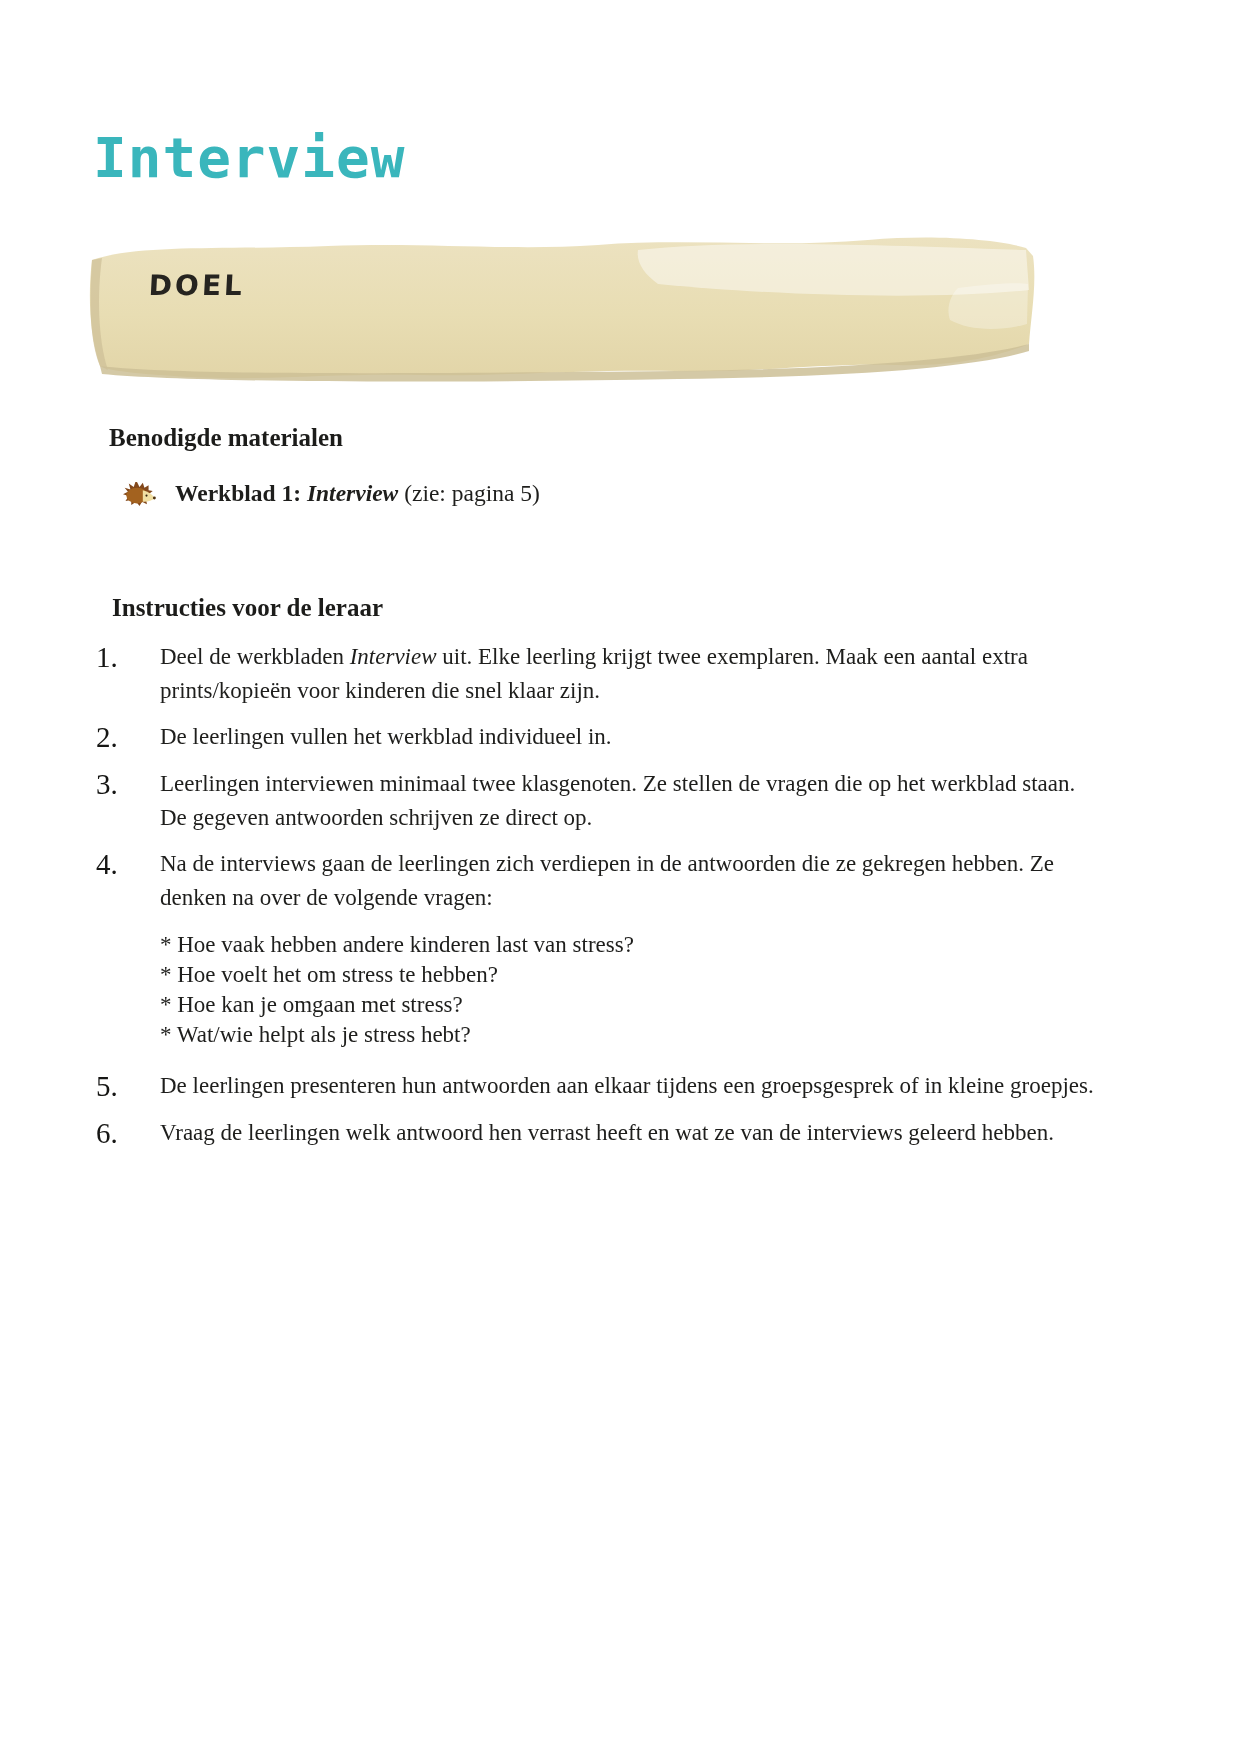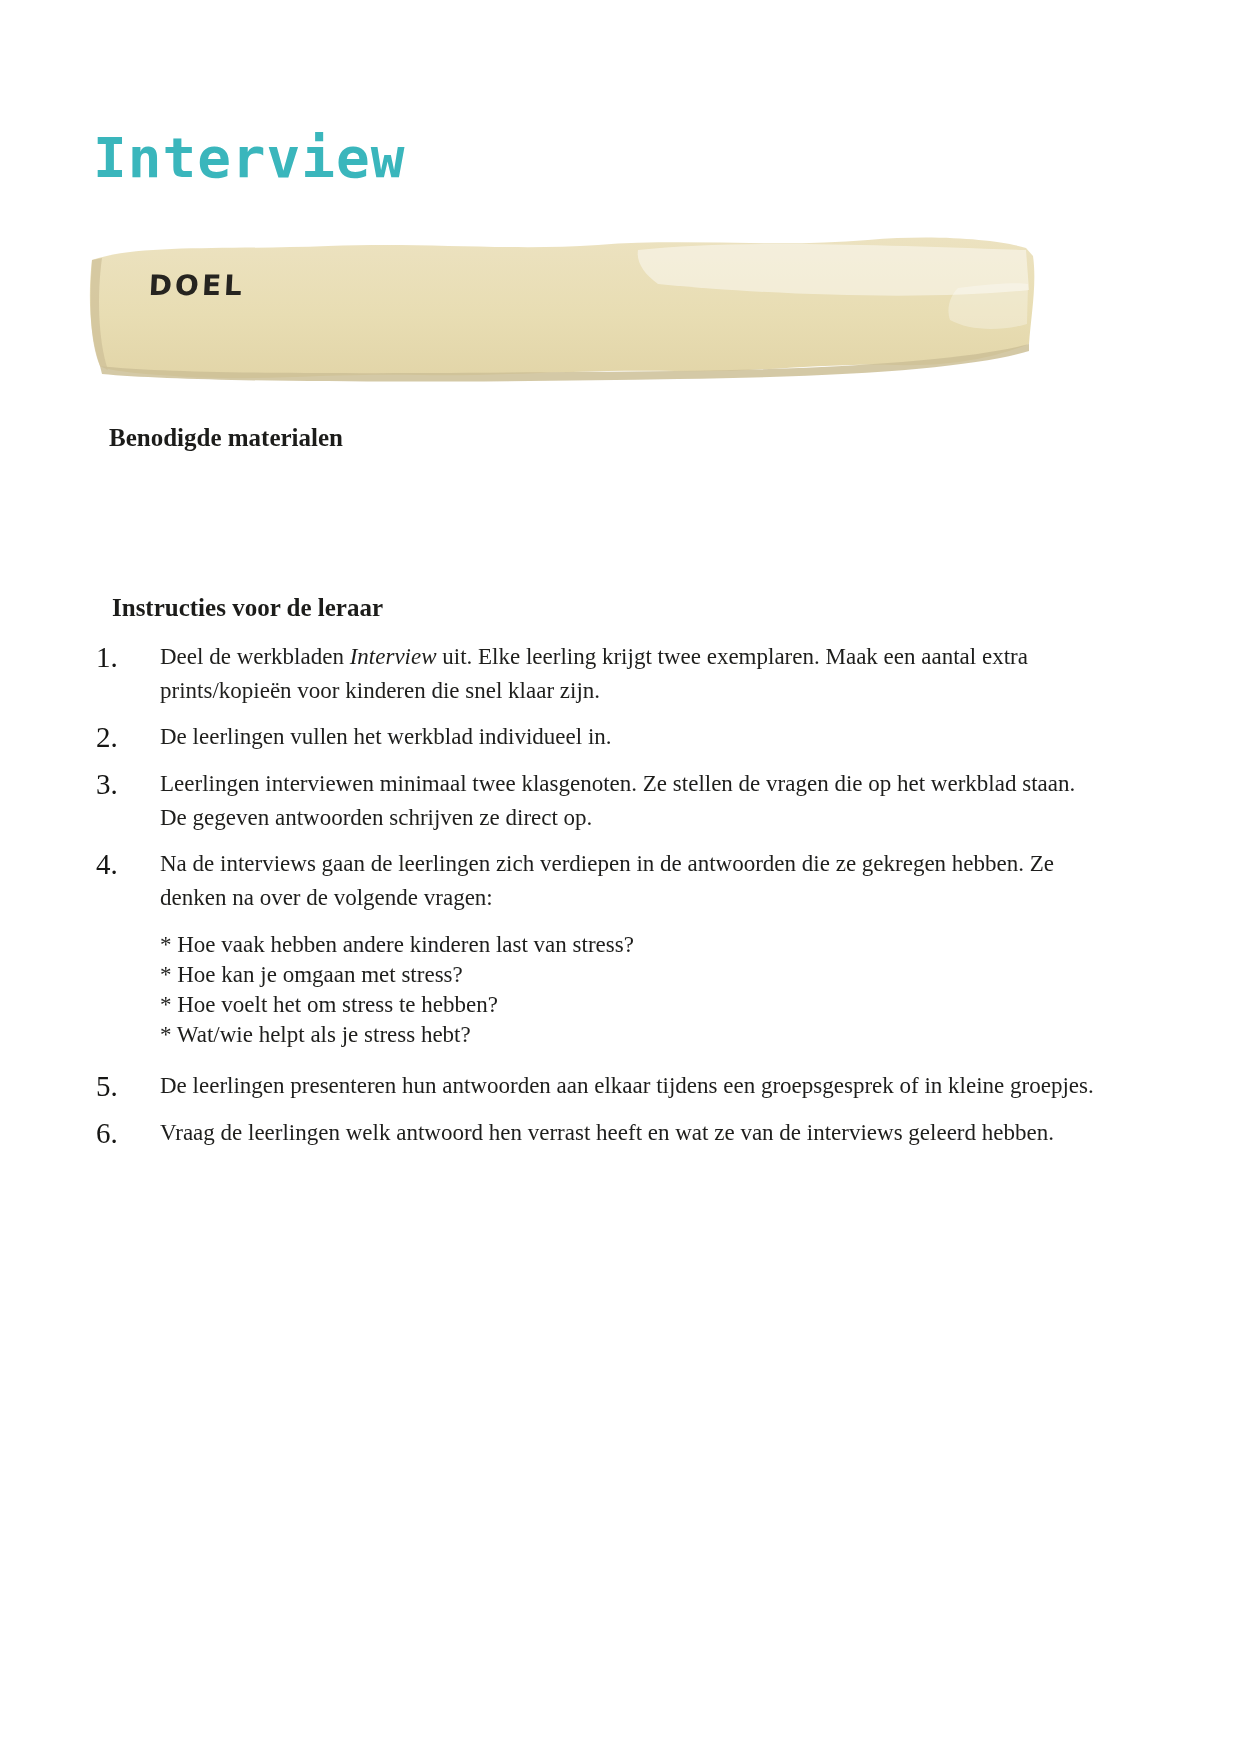--- a/index.html
+++ b/index.html
@@ -114,20 +114,30 @@
       <path fill="#cdbf97" opacity="0.7" d="M14,36 C11,80 12,118 22,142 L30,146 C20,116 19,70 24,34 Z"></path>
     </svg>
     <div class="goal-content">
       <div class="goal-heading">DOEL</div>
     </div>
   </div>
 
   <h2 class="section-heading materials-heading">Benodigde materialen</h2>
 
   <ul class="materials-list">
+    <li>
+      <svg class="hedgehog" viewBox="0 0 40 30">
+        <polygon fill="#82481c" points="17,1 20,7 24,2 26,8 31,5 31,11 36,12 31,16 34,22 28,22 29,28 23,25 20,30 16,25 10,29 10,23 3,24 7,18 0,16 6,13 2,8 9,10 7,3 13,7 15,1"></polygon>
+        <ellipse cx="17" cy="17.5" rx="13" ry="9.5" fill="#a3621f"></ellipse>
+        <path d="M24,11 Q34,13.5 38.5,20.5 Q33,25.5 24,25 Z" fill="#f1dfa2"></path>
+        <circle cx="28.5" cy="17.5" r="1.3" fill="#33230e"></circle>
+        <circle cx="38" cy="20.5" r="1.8" fill="#4f3310"></circle>
+      </svg>
+      <span><b>Werkblad 1: </b><b class="mat-italic">Interview</b><span class="mat-rest"> (zie: pagina 5)</span></span>
+    </li>
   </ul>
 
   <h2 class="section-heading instructions-heading">Instructies voor de leraar</h2>
 
   <ol class="instructions-list">
     <li>
       <span class="inum">1.</span>
       <div class="itext"><span>Deel de werkbladen </span><span class="it">Interview</span><span> uit. Elke leerling krijgt twee exemplaren. Maak een aantal extra prints/kopieën voor kinderen die snel klaar zijn.</span></div>
     </li>
     <li>
@@ -137,22 +147,22 @@
     <li>
       <span class="inum">3.</span>
       <div class="itext">Leerlingen interviewen minimaal twee klasgenoten. Ze stellen de vragen die op het werkblad staan. De gegeven antwoorden schrijven ze direct op.</div>
     </li>
     <li>
       <span class="inum">4.</span>
       <div class="itext">
         <span>Na de interviews gaan de leerlingen zich verdiepen in de antwoorden die ze gekregen hebben. Ze denken na over de volgende vragen:</span>
         <div class="questions">
           <div>* Hoe vaak hebben andere kinderen last van stress?</div>
+          <div>* Hoe voelt het om stress te hebben?</div>
           <div>* Hoe kan je omgaan met stress?</div>
-          <div>* Hoe voelt het om stress te hebben?</div>
           <div>* Wat/wie helpt als je stress hebt?</div>
         </div>
       </div>
     </li>
     <li>
       <span class="inum">5.</span>
       <div class="itext">De leerlingen presenteren hun antwoorden aan elkaar tijdens een groepsgesprek of in kleine groepjes.</div>
     </li>
     <li>
       <span class="inum">6.</span>

